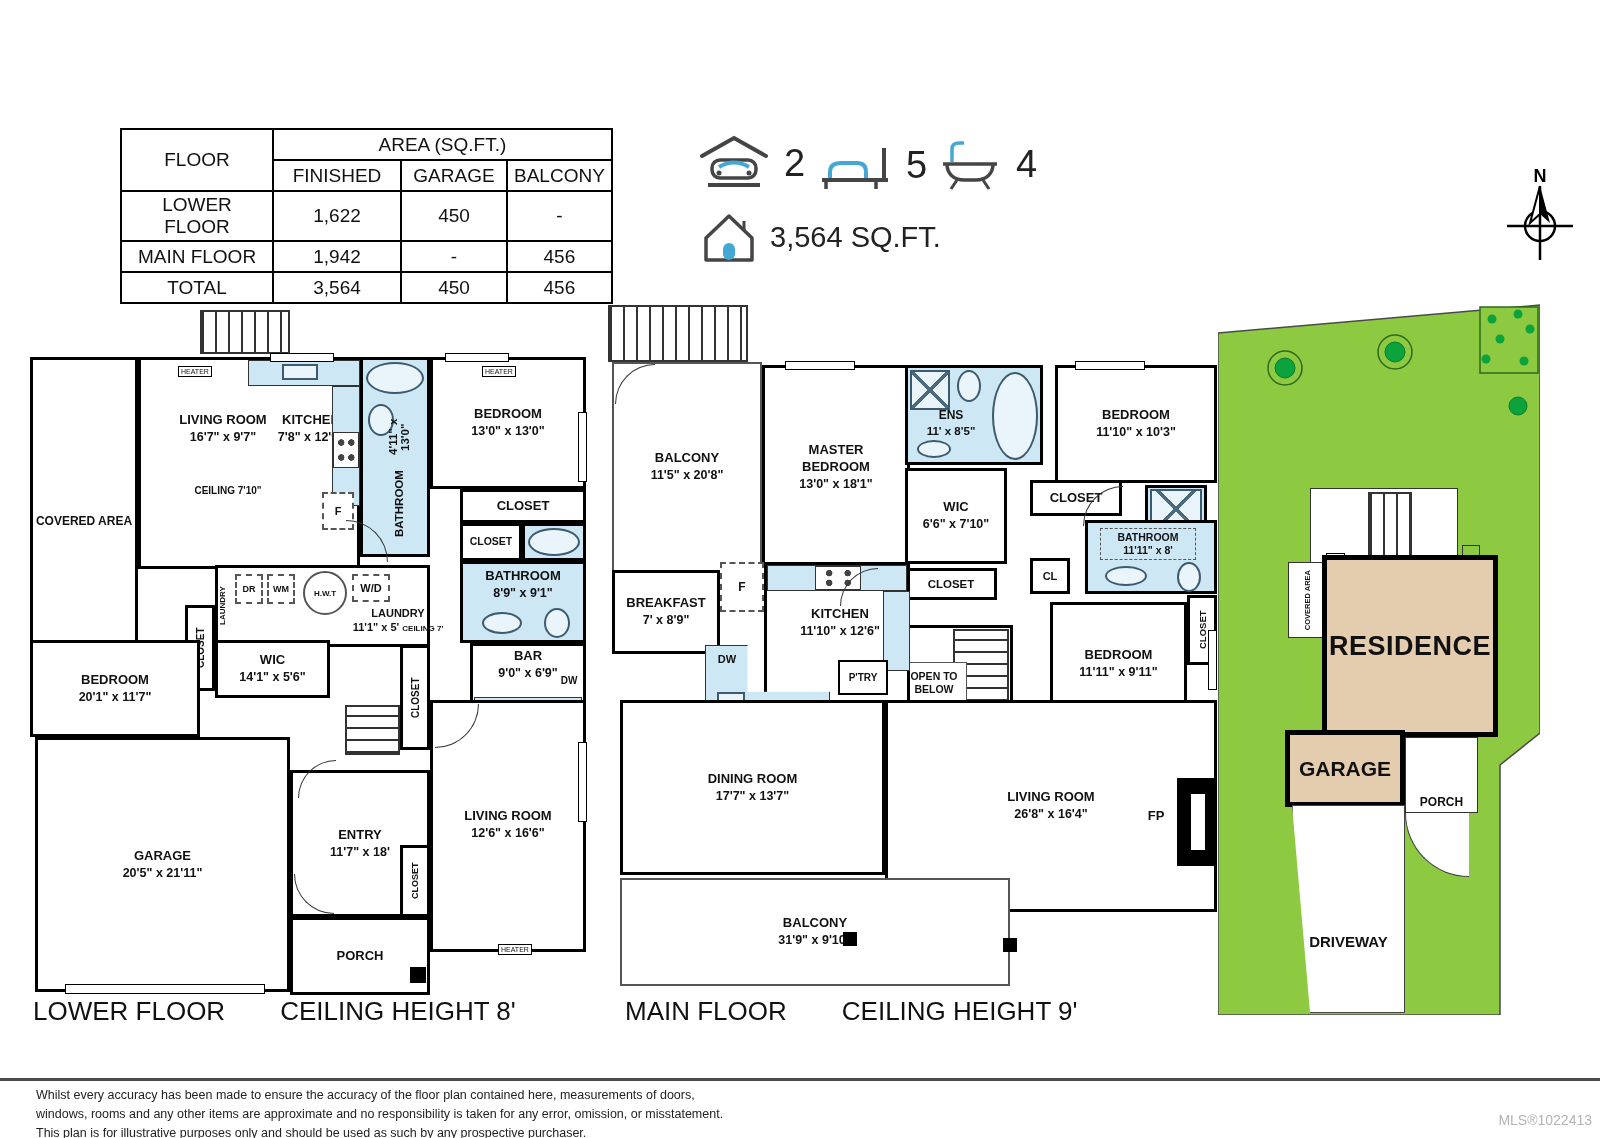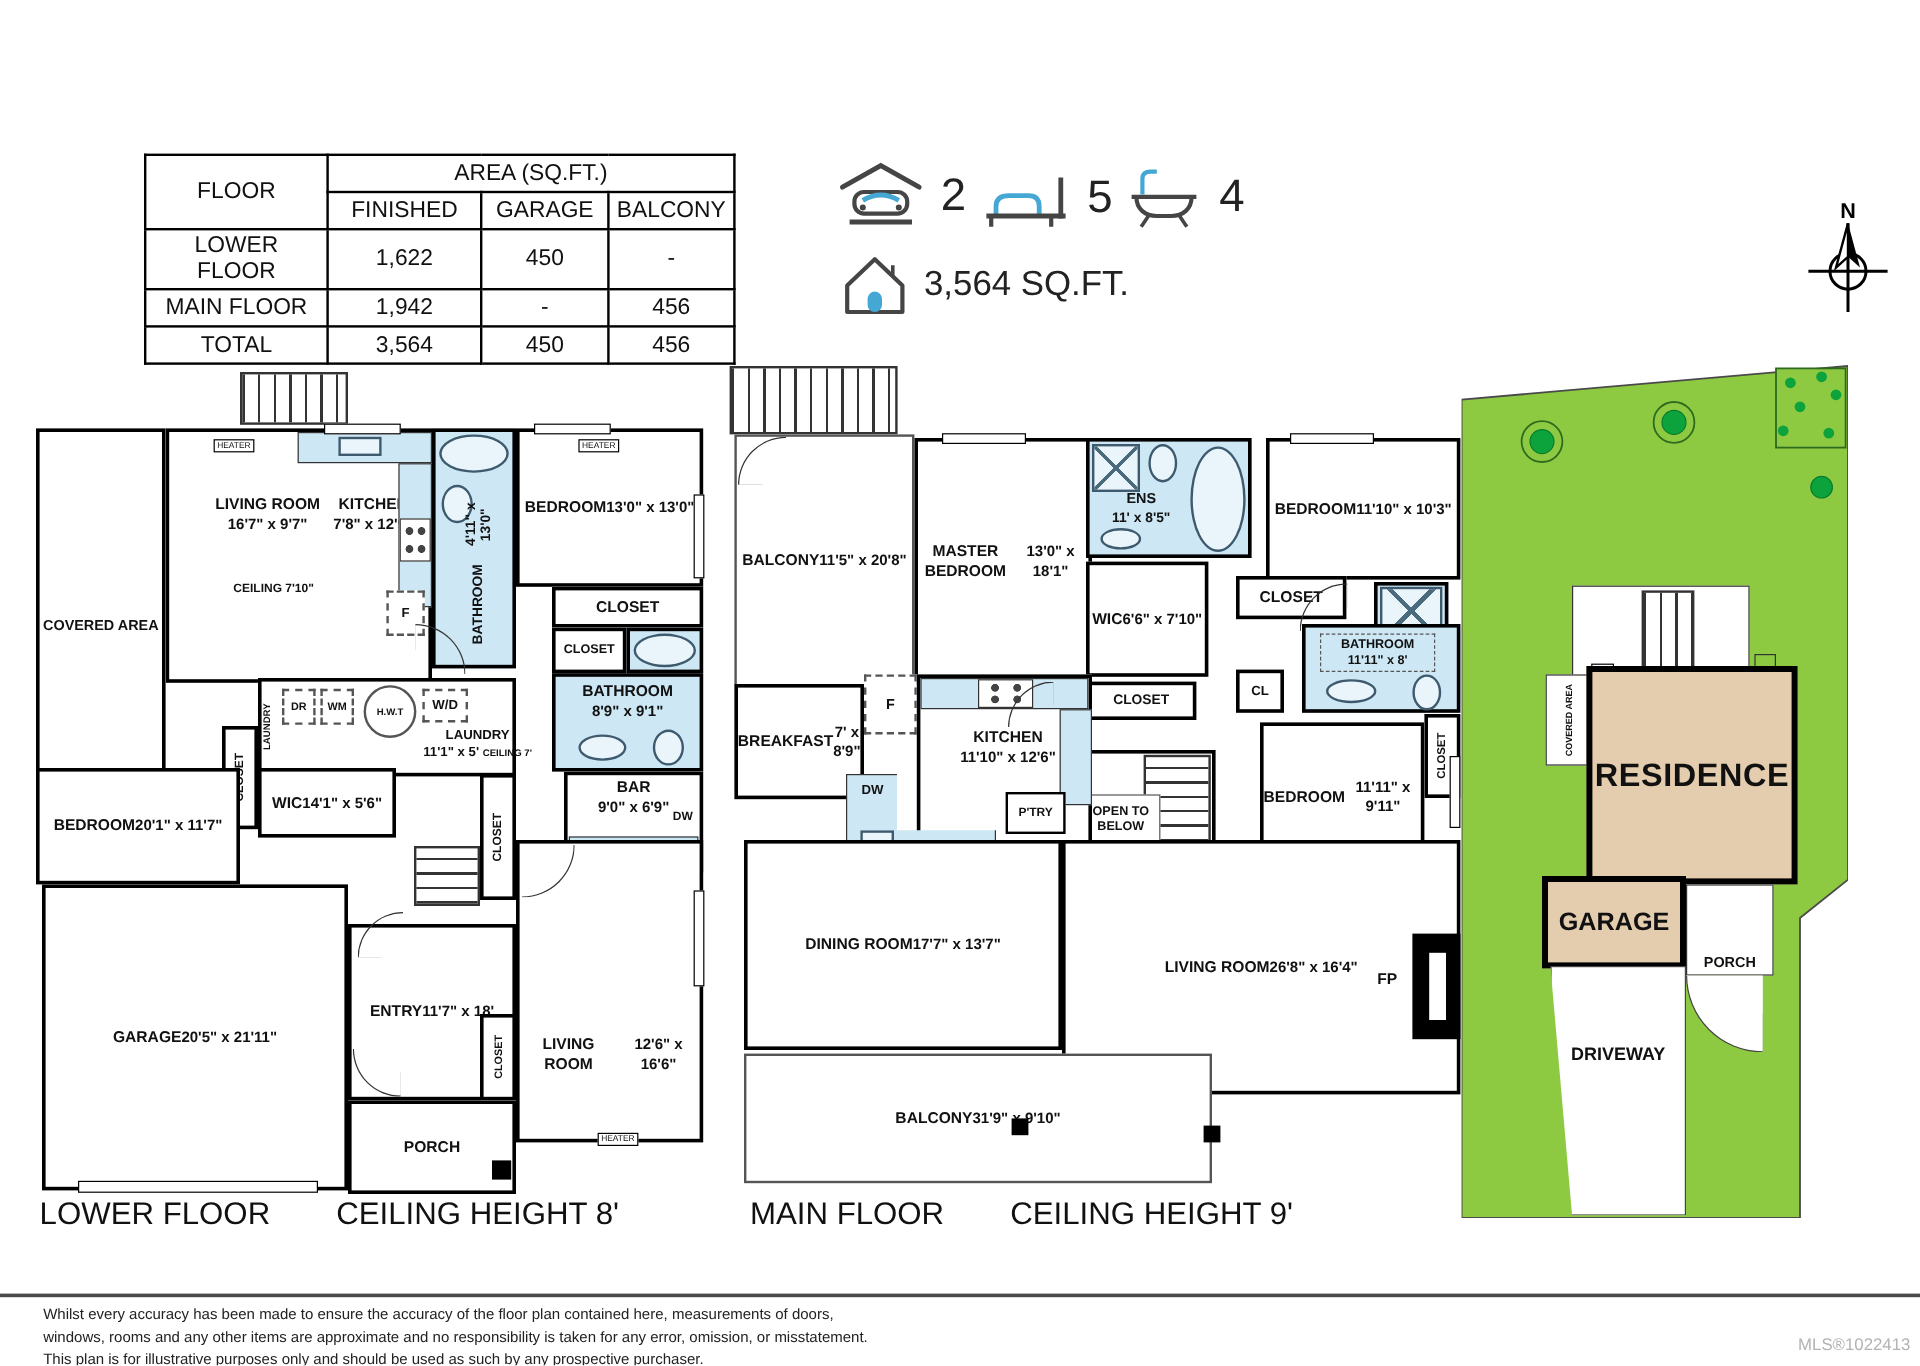--- a/index.html
+++ b/index.html
@@ -13,21 +13,21 @@
   
   table.area{position:absolute;left:120px;top:128px;border-collapse:collapse;font-size:19px}
   .area th,.area td{border:2px solid #000;text-align:center;padding:2px 6px;font-weight:normal;height:25px}
   
   .stat{position:absolute;display:flex;align-items:center}
   .statnum{font-size:38px;color:#222;margin-left:14px}
   .statarea{font-size:29px;color:#222;margin-left:12px;white-space:nowrap}
   
   .plan{position:absolute}
   .room{position:absolute;box-sizing:border-box;border:3px solid #000;background:#fff;
-        display:flex;align-items:center;justify-content:center;
+        display:flex;flex-direction:column;align-items:center;justify-content:center;
         text-align:center;font-weight:bold;font-size:13px;line-height:1.3}
   .wet{background:#cde7f4}
   .open{border-width:2px;border-color:#555}
   .dims{font-size:12.5px}
   .lbl{position:absolute;text-align:center;font-weight:bold;font-size:13px;line-height:1.3}
   .sub{font-size:10px}
   .vlab{position:absolute;writing-mode:vertical-rl;transform:rotate(180deg);font-weight:bold;
         font-size:11px;text-align:center;display:flex;align-items:center;justify-content:center}
   .chip{position:absolute;font-size:7px;font-weight:normal;border:1px solid #000;background:#fff;
         padding:0 2px;line-height:9px;white-space:nowrap}
@@ -363,21 +363,21 @@
       <span class="dims">11'11" x 9'11"</span>
     </div>
 
     <div class="room" style="left:290px;top:325px;width:118px;height:106px"></div>
     <div class="stairsH" style="left:348px;top:329px;width:56px;height:98px"></div>
     <div class="dashbox" style="left:296px;top:362px;width:66px;height:42px;font-size:10.5px;border-style:solid;border-width:1.5px;flex-direction:column;line-height:1.2">
       <span>OPEN TO</span>
       <span>BELOW</span>
     </div>
 
-    <div class="room" style="left:7px;top:270px;width:108px;height:96px">
+    <div class="room" style="left:7px;top:270px;width:108px;height:84px">
       <span>BREAKFAST</span>
       <span class="dims">7' x 8'9"</span>
     </div>
     <div class="dashbox" style="left:115px;top:262px;width:44px;height:50px;font-size:12px">
       <span>F</span>
     </div>
 
     <div class="room" style="left:159px;top:262px;width:146px;height:142px"></div>
     <div class="counter" style="left:162px;top:265px;width:140px;height:26px"></div>
     <div class="stove" style="left:210px;top:266px;width:46px;height:24px"></div>
@@ -464,21 +464,21 @@
       <span style="font-size:27px;letter-spacing:.5px">RESIDENCE</span>
     </div>
     <div class="siteTan" style="left:67px;top:427px;width:120px;height:77px">
       <span style="font-size:21px">GARAGE</span>
     </div>
     <div class="siteWhite" style="left:187px;top:434px;width:73px;height:76px;align-items:flex-end;padding-bottom:3px">
       <span style="font-size:12px">PORCH</span>
     </div>
     <div class="arc rbl" style="left:187px;top:510px;width:64px;height:64px;border-color:#444;background:#fff"></div>
 
-    <div class="siteWhite" style="left:74px;top:502px;width:113px;height:208px;border:1px solid #444;clip-path:polygon(0 0,100% 0,100% 100%,16% 100%);align-items:flex-start;padding-top:64px;box-sizing:border-box">
+    <div class="siteWhite" style="left:74px;top:502px;width:113px;height:208px;border:1px solid #444;clip-path:polygon(0 0,100% 0,100% 100%,16% 100%);align-items:center;padding-top:64px;box-sizing:border-box">
       <span style="font-size:15px">DRIVEWAY</span>
     </div>
   </div>
 
   <div class="rule"></div>
   <div class="disc">
     <div>Whilst every accuracy has been made to ensure the accuracy of the floor plan contained here, measurements of doors,</div>
     <div>windows, rooms and any other items are approximate and no responsibility is taken for any error, omission, or misstatement.</div>
     <div>This plan is for illustrative purposes only and should be used as such by any prospective purchaser.</div>
   </div>

